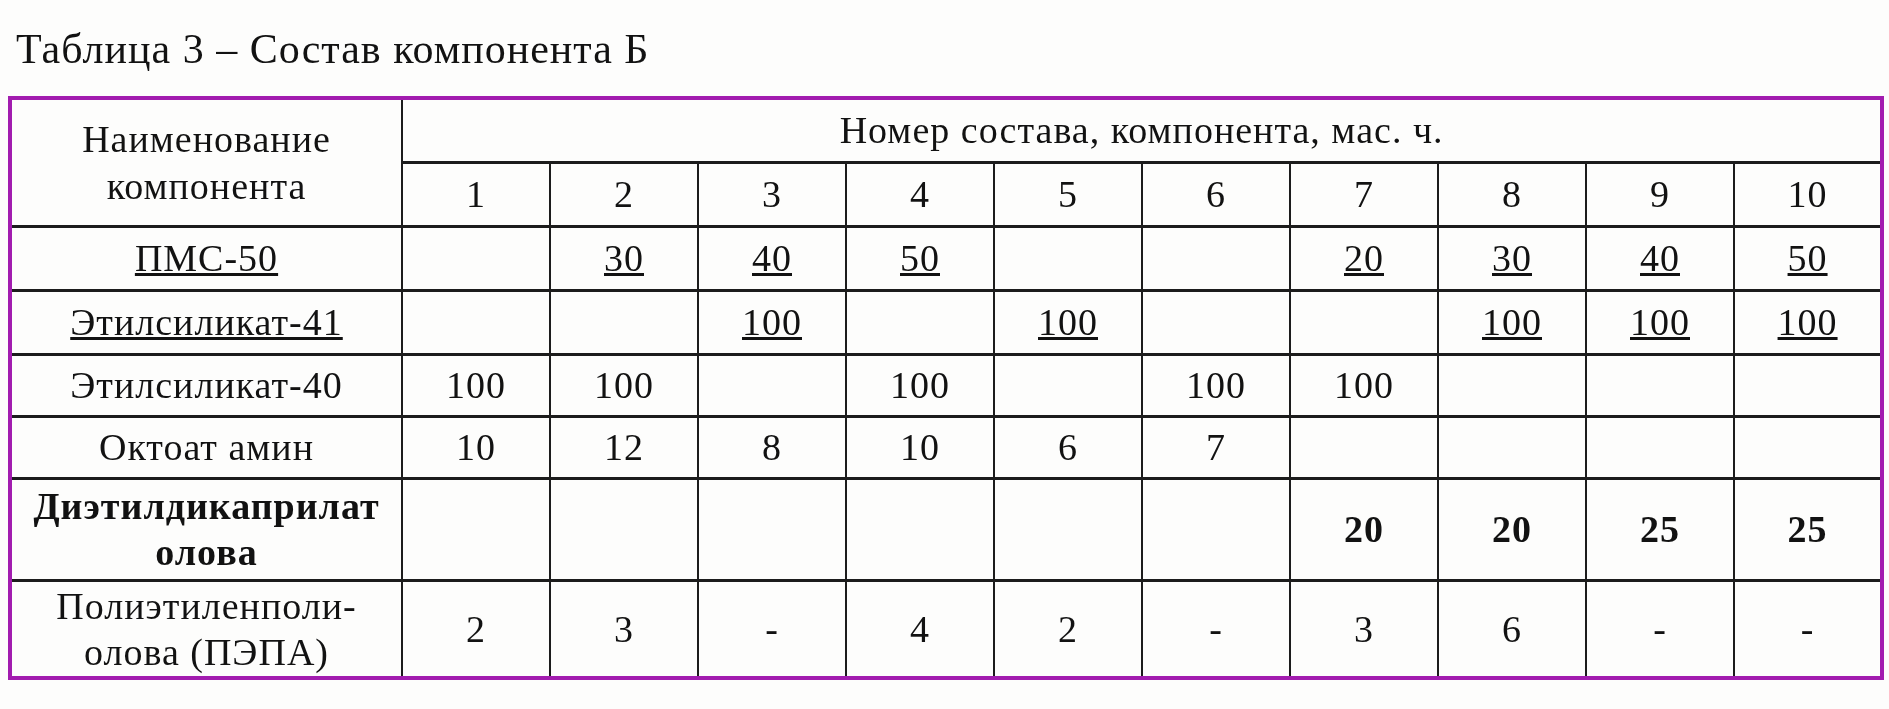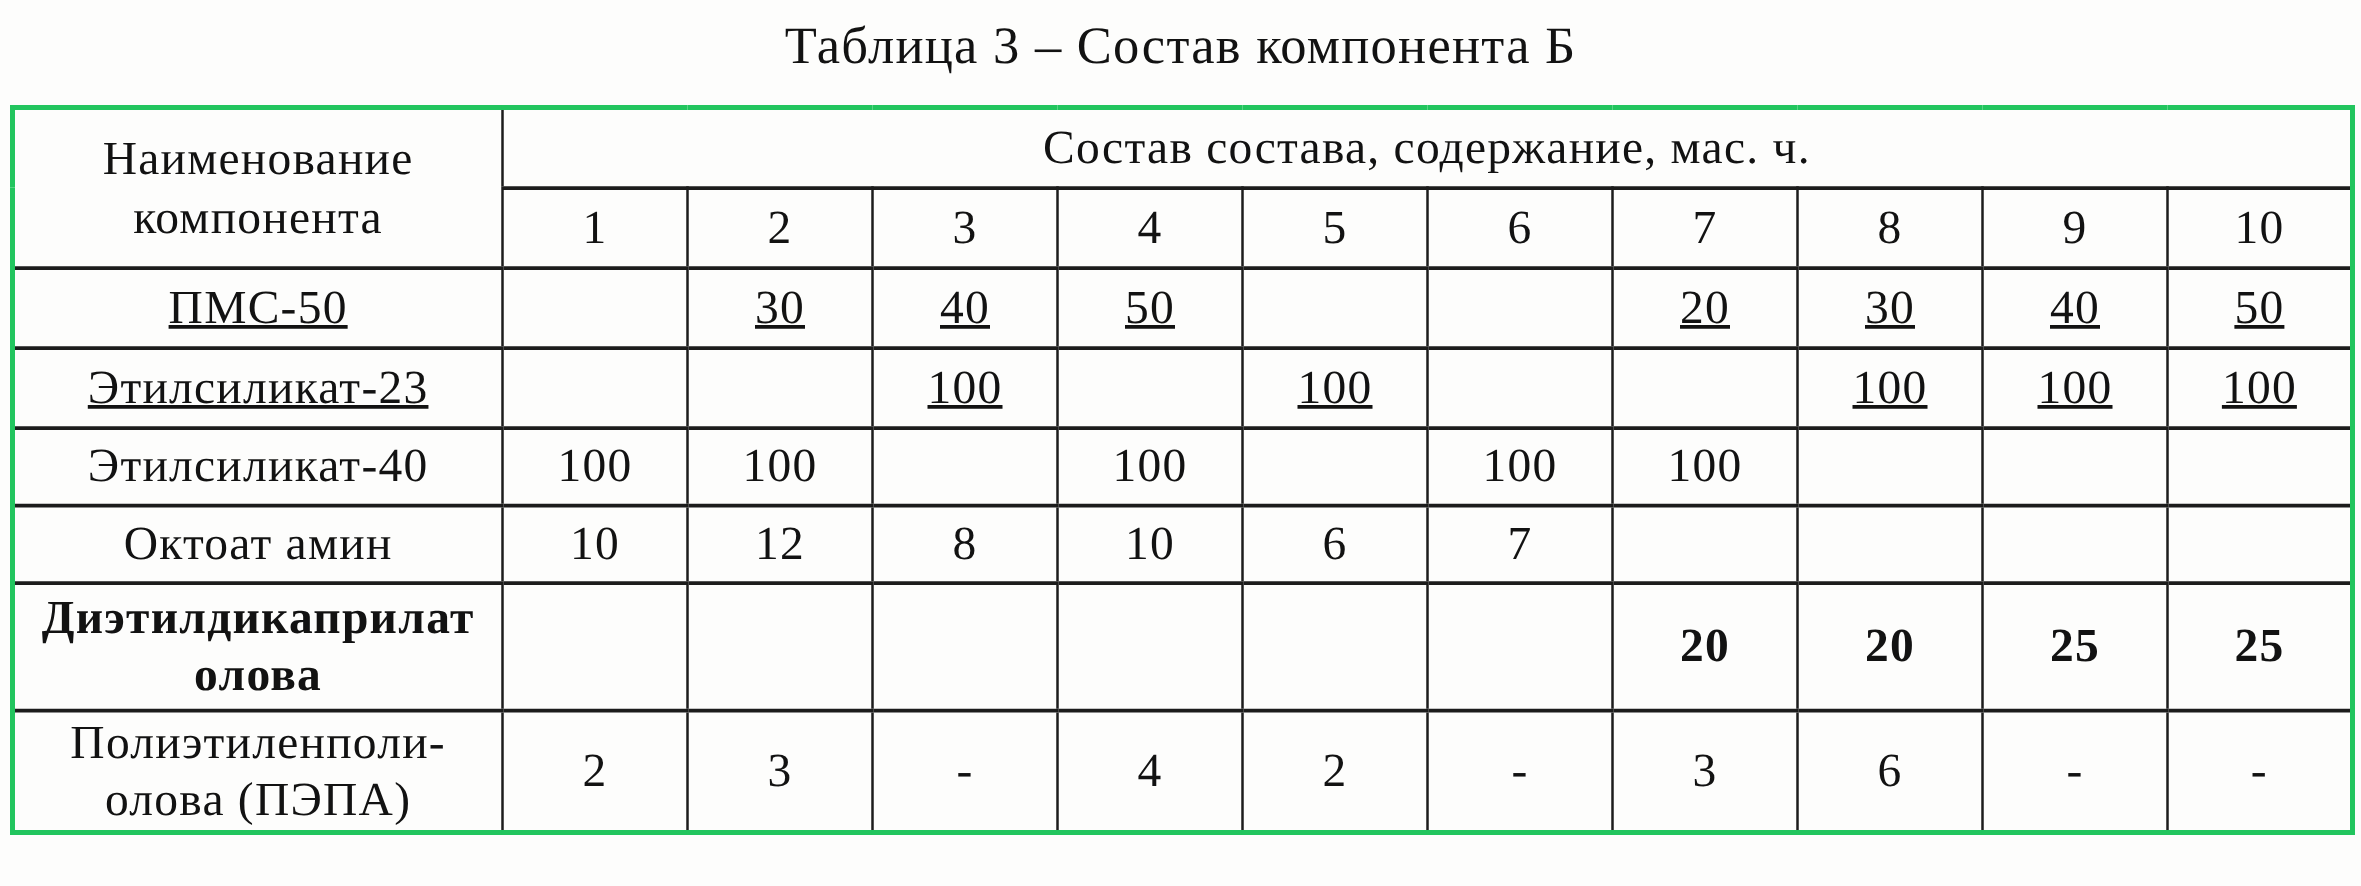--- a/index.html
+++ b/index.html
@@ -14,32 +14,31 @@
   }
   .page {
     position: relative;
     width: 1889px;
     height: 709px;
   }
   .doc-title {
     font-size: 42px;
     font-weight: 400;
     letter-spacing: 1px;
-    margin: 4px;
+    margin: 16px;
     padding: 8px 0 0 0;
     line-height: 1.2;
     white-space: nowrap;
-    text-align: center;
   }
   table.comp-table {
     border-collapse: collapse;
     table-layout: fixed;
     width: 1872px;
     margin: 22px 0 0 8px;
-    border: 4px solid #22c55e;
+    border: 4px solid #a21caf;
   }
   col.c-label { width: 392px; }
   col.c-num   { width: 148px; }
   td {
     border-left: 2px solid #1c1c1c;
     border-right: 2px solid #1c1c1c;
     border-top: 3px solid #1c1c1c;
     border-bottom: 3px solid #1c1c1c;
     text-align: center;
     vertical-align: middle;
@@ -75,21 +74,21 @@
       <col class="c-num">
         <col class="c-num">
         <col class="c-num">
         <col class="c-num">
         <col class="c-num">
     </colgroup>
     <tbody>
       <tr class="r-h1">
         <td class="label-cell" rowspan="2">Наименование
 компонента</td>
-        <td colspan="10">Состав состава, содержание, мас. ч.</td>
+        <td colspan="10">Номер состава, компонента, мас. ч.</td>
       </tr>
       <tr class="r-h2">
         <td>1</td>
         <td>2</td>
         <td>3</td>
         <td>4</td>
         <td>5</td>
         <td>6</td>
         <td>7</td>
         <td>8</td>
@@ -105,21 +104,21 @@
         <td>50</td>
         <td></td>
         <td></td>
         <td>20</td>
         <td>30</td>
         <td>40</td>
         <td>50</td>
       </tr>
 
       <tr class="r-s">
-        <td class="label-cell">Этилсиликат-23</td>
+        <td class="label-cell">Этилсиликат-41</td>
         <td></td>
         <td></td>
         <td>100</td>
         <td></td>
         <td>100</td>
         <td></td>
         <td></td>
         <td>100</td>
         <td>100</td>
         <td>100</td>

